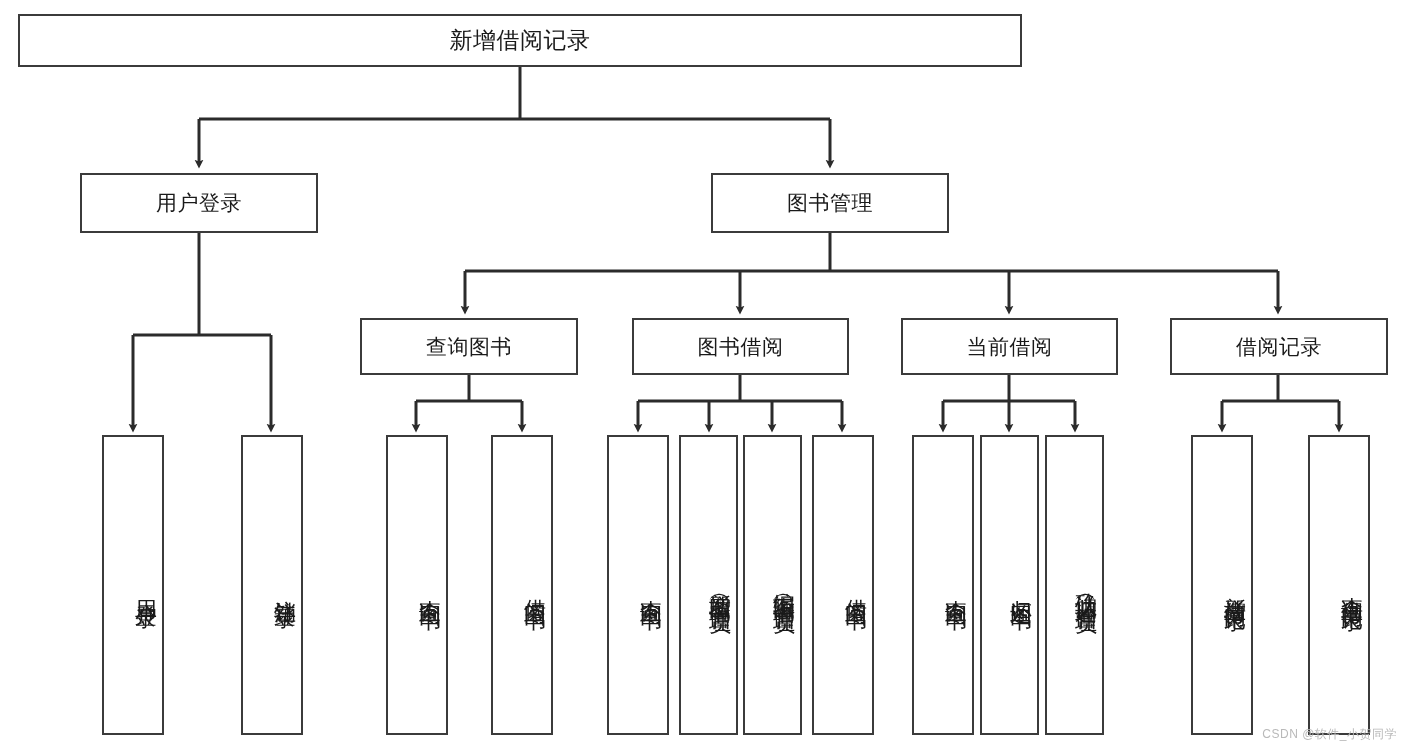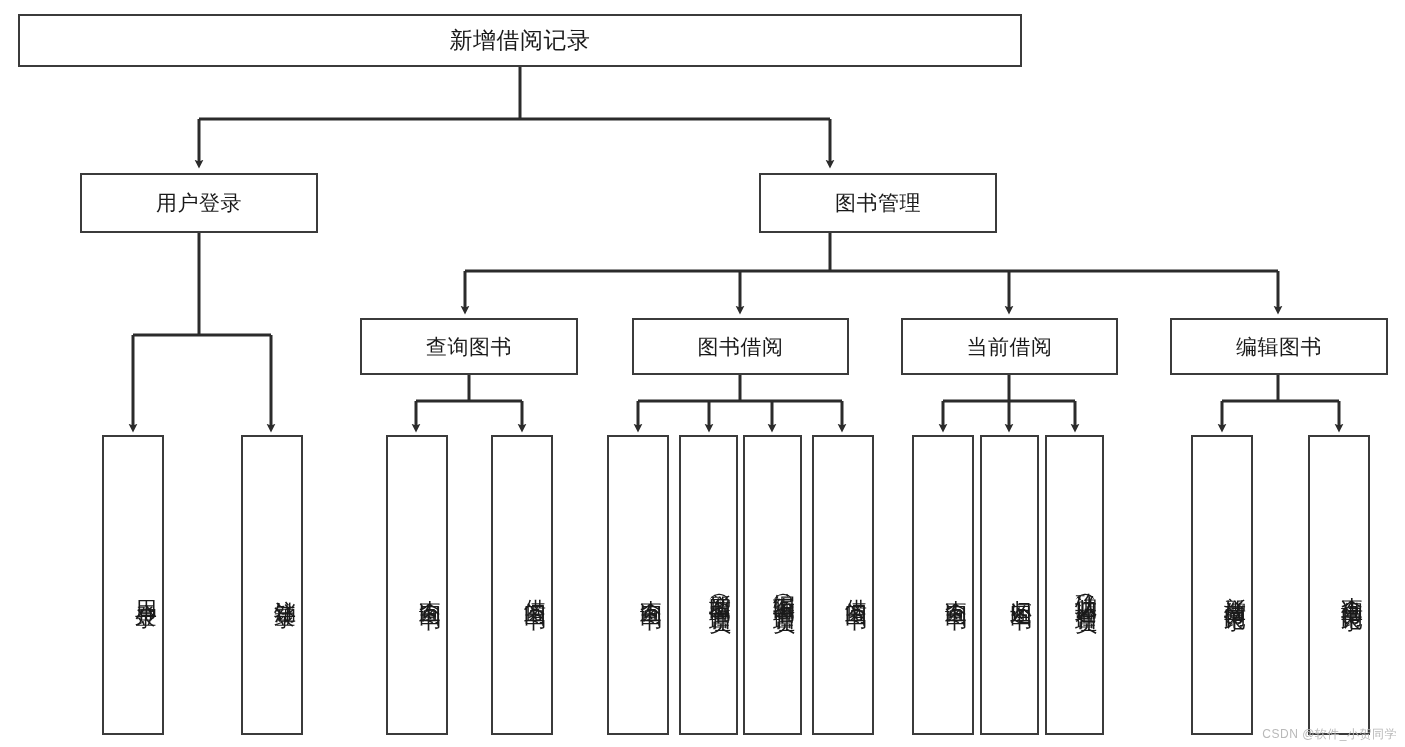--- a/index.html
+++ b/index.html
@@ -127,35 +127,35 @@
     </g>
   </svg>
 
   <div class="node horiz" id="root-node" style="left:18px; top:14px; width:1004px; height:53px;">
     <span>新增借阅记录</span>
   </div>
 
   <div class="node horiz" style="left:80px; top:173px; width:238px; height:60px;">
     <span>用户登录</span>
   </div>
-  <div class="node horiz" style="left:711px; top:173px; width:238px; height:60px;margin-left:48px;">
+  <div class="node horiz" style="left:711px; top:173px; width:238px; height:60px;">
     <span>图书管理</span>
   </div>
 
   <div class="node horiz" style="left:360px; top:318px; width:218px; height:57px;">
     <span>查询图书</span>
   </div>
   <div class="node horiz" style="left:901px; top:318px; width:217px; height:57px;">
     <span>当前借阅</span>
   </div>
   <div class="node horiz" style="left:632px; top:318px; width:217px; height:57px;">
     <span>图书借阅</span>
   </div>
   <div class="node horiz" style="left:1170px; top:318px; width:218px; height:57px;">
-    <span>编辑图书</span>
+    <span>借阅记录</span>
   </div>
 
   <div class="node vert" style="left:102px; top:435px; width:62px; height:300px;">
     <span class="vtext">用户登录</span>
   </div>
   <div class="node vert" style="left:241px; top:435px; width:62px; height:300px;">
     <span class="vtext">注销登录</span>
   </div>
 
   <div class="node vert" style="left:386px; top:435px; width:62px; height:300px;">

